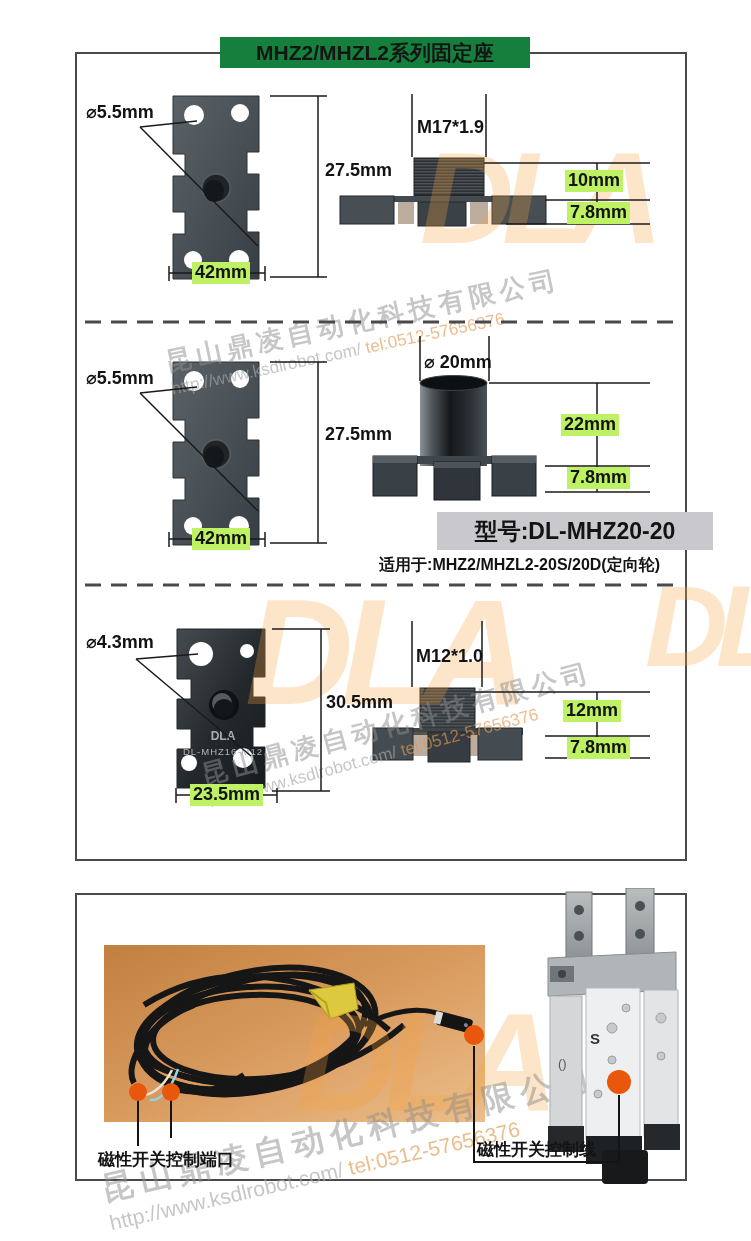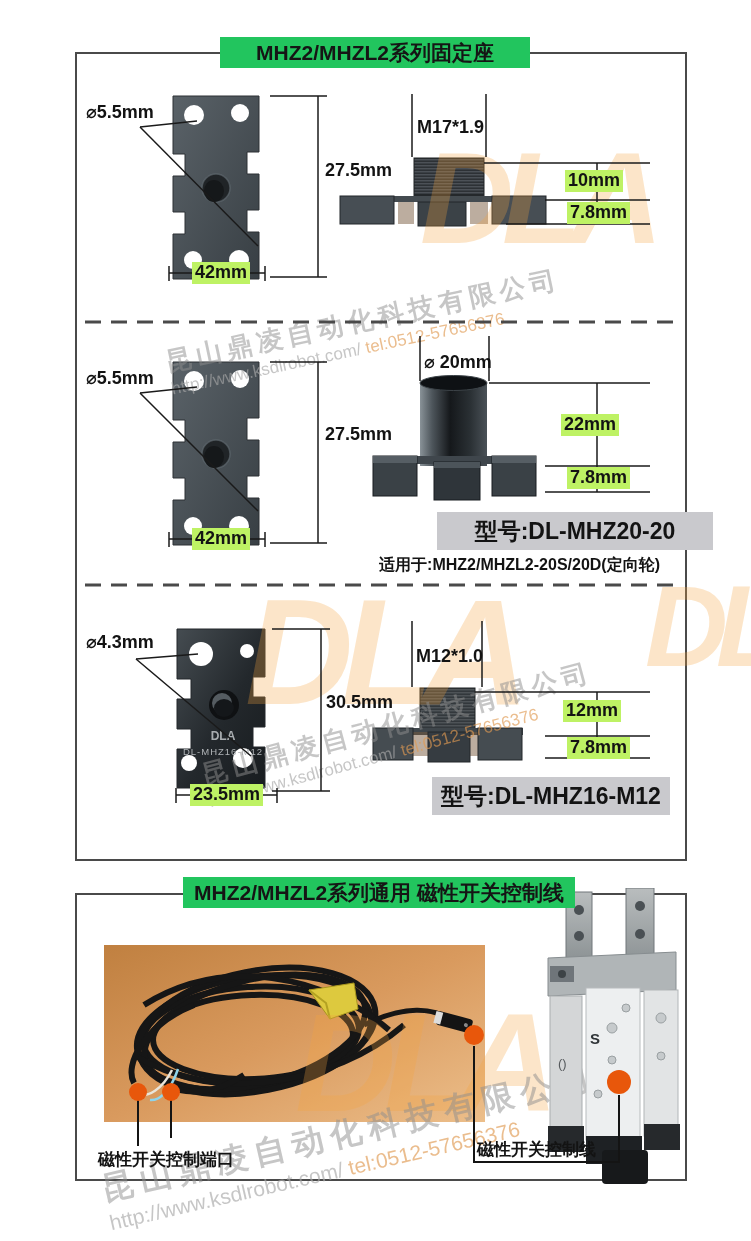--- a/index.html
+++ b/index.html
@@ -1,20 +1,20 @@
 <!DOCTYPE html>
 <html><head>
 <meta charset="utf-8">
 <style>
 *{margin:0;padding:0;box-sizing:border-box}
 html,body{background:#fff}
 body{font-family:"Liberation Sans","DejaVu Sans",sans-serif;color:#111}
 .page{position:relative;width:751px;height:1241px;background:#fff;overflow:hidden}
 .box{position:absolute;border:2px solid #4a4a4a;z-index:2}
-.title-bar{position:absolute;background:#22c55e;color:#151515;font-weight:bold;font-size:21px;text-align:center;line-height:31px;height:31px;z-index:6;white-space:nowrap}
+.title-bar{position:absolute;background:#15803d;color:#151515;font-weight:bold;font-size:21px;text-align:center;line-height:31px;height:31px;z-index:6;white-space:nowrap}
 .badge{position:absolute;background:#c9c9cd;color:#131313;font-weight:bold;font-size:23px;text-align:center;line-height:38px;height:38px;z-index:6;white-space:nowrap}
 .apply{position:absolute;color:#131313;font-weight:bold;font-size:16px;text-align:right;z-index:6;white-space:nowrap}
 .dim{position:absolute;color:#131313;font-weight:bold;font-size:18px;z-index:6;white-space:nowrap;line-height:1.2}
 .dim.bg{background:#bef264;padding:0 3px}
 .photo{position:absolute;z-index:1}
 .gripper{z-index:4}
 .overlay{position:absolute;left:0;top:0;z-index:5;pointer-events:none}
 .dot{position:absolute;border-radius:50%;background:#e8570b;z-index:7}
 .blabel{position:absolute;color:#131313;font-weight:bold;font-size:17px;z-index:6;white-space:nowrap}
 .wm{position:absolute;z-index:3;transform:rotate(-13deg);transform-origin:0 50%;white-space:nowrap;pointer-events:none}
@@ -46,21 +46,20 @@
   </div>
   <div class="wm big" style="left:105px;top:1168px;transform:rotate(-13deg)">
     <div class="wm-company">昆山鼎凌自动化科技有限公司</div>
     <div class="wm-line2"><span class="wm-url">http://www.ksdlrobot.com/</span> <span class="wm-tel">tel:0512-57656376</span></div>
   </div>
 
   <div class="box" style="left:75px;top:52px;width:612px;height:809px"></div>
   <div class="title-bar" style="left:220px;top:37px;width:310px">MHZ2/MHZL2系列固定座</div>
 
   <div class="box" style="left:75px;top:893px;width:612px;height:288px"></div>
-  <div class="title-bar" style="left:183px;top:877px;width:392px">MHZ2/MHZL2系列通用 磁性开关控制线</div>
 
   <svg class="photo" style="left:163px;top:94px" width="106" height="187" viewBox="0 0 106 187">
     <defs>
         <linearGradient id="pg1" x1="0" y1="0" x2="1" y2="1">
       <stop offset="0" stop-color="#5a6268"></stop>
           <stop offset="1" stop-color="#383f44"></stop>
         </linearGradient>
       </defs>
     <path d="M10,2 H96 V58 H84 V80 H96 V116 H84 V138 H96 V185 H10 V140 H22 V118 H10 V82 H22 V60 H10 Z" fill="url(#pg1)" stroke="#2c3135"></path>
     <circle cx="31" cy="21" r="10" fill="#fff"></circle>
@@ -181,21 +180,20 @@
   <span class="dim" style="left:326px;top:692px">30.5mm</span>
   <span class="dim bg" style="left:190px;top:784px">23.5mm</span>
   <span class="dim" style="left:416px;top:646px">M12*1.0</span>
   <span class="dim bg" style="left:563px;top:700px">12mm</span>
   <span class="dim bg" style="left:567px;top:737px">7.8mm</span>
 
 
   <div class="badge" style="left:437px;top:512px;width:276px">型号:DL-MHZ20-20</div>
   <div class="apply" style="left:330px;top:555px;width:330px">适用于:MHZ2/MHZL2-20S/20D(定向轮)</div>
 
-  <div class="badge" style="left:432px;top:777px;width:238px">型号:DL-MHZ16-M12</div>
 
   <svg class="photo" style="left:104px;top:945px" width="381" height="177" viewBox="0 0 381 177">
     <defs>
         <linearGradient id="cbg" x1="0" y1="0" x2="1" y2="1">
       <stop offset="0" stop-color="#c08040"></stop>
           <stop offset=".5" stop-color="#d99a5e"></stop>
           <stop offset="1" stop-color="#ecbe8a"></stop>
         </linearGradient>
       </defs>
     <rect width="381" height="177" fill="url(#cbg)"></rect>

